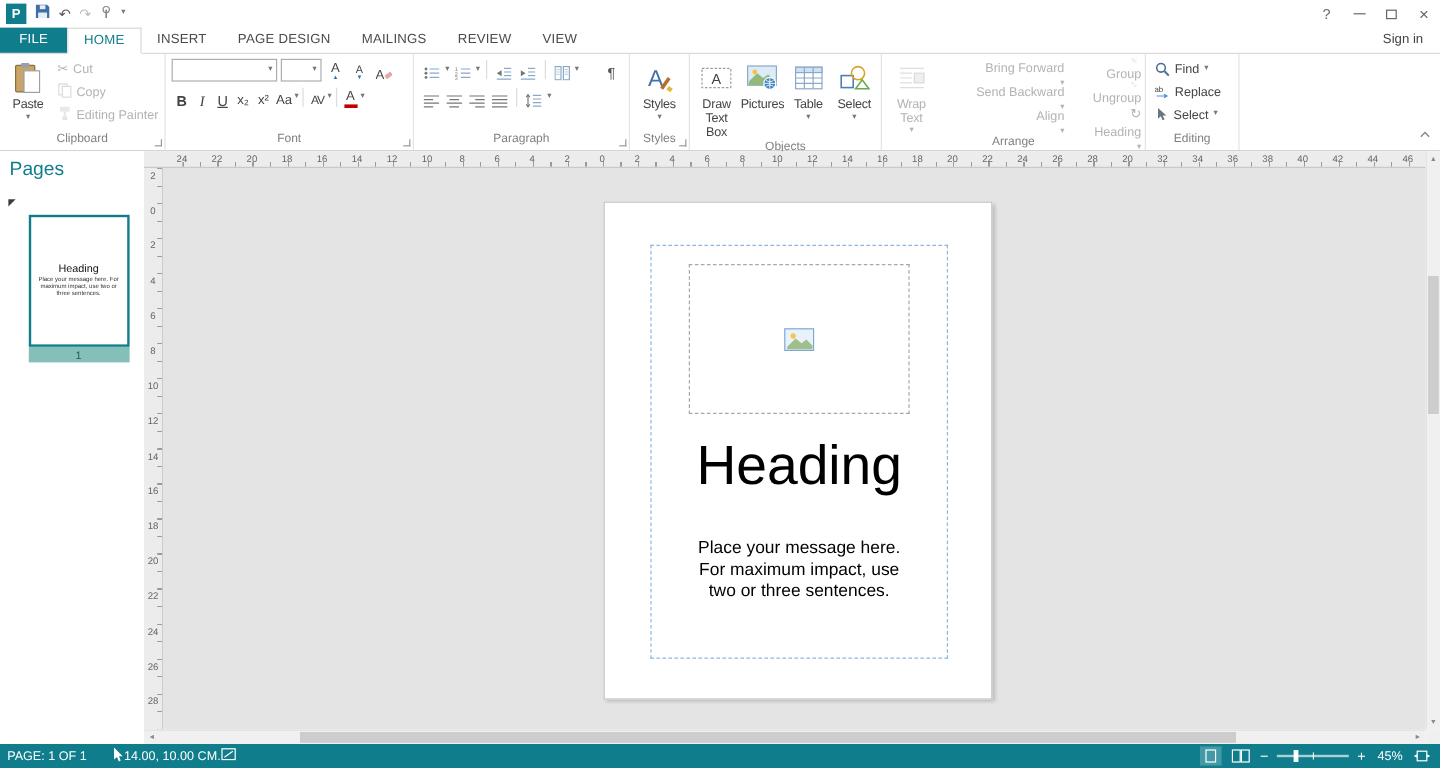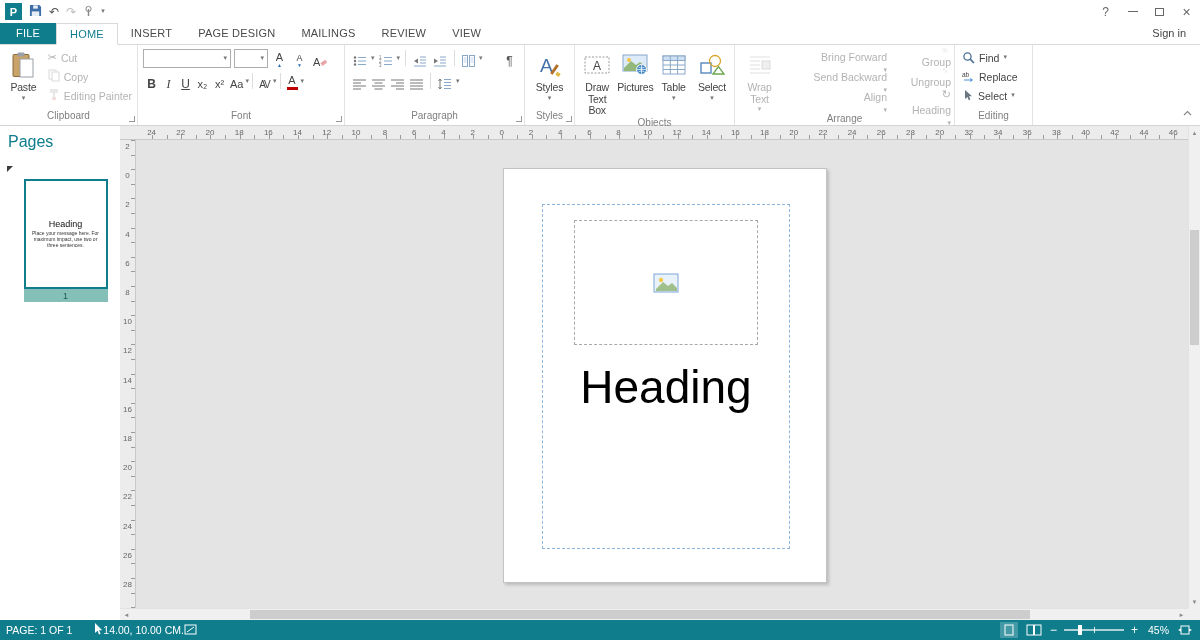--- a/index.html
+++ b/index.html
@@ -586,20 +586,23 @@
     <div class="page">
       <div class="frame">
         <div class="placeholder">
           <svg width="26" height="20" viewBox="0 0 26 20">
               <rect x="1" y="1" width="24" height="18" fill="#e9f1f9" stroke="#7da7d9"></rect>
               <circle cx="8" cy="7" r="2.2" fill="#f2c94c"></circle>
               <path d="M3 16 L10 9 L15 13 L19 10 L24 15 V18 H3 Z" fill="#9fc08b"></path>
             </svg>
         </div>
         <div class="doc-heading">Heading</div>
+        <div class="doc-body">Place your message here.
+For maximum impact, use
+two or three sentences.</div>
       </div>
     </div>
   </div>
 
   <div class="vscroll">
     <div class="sarrow">▲</div>
     <div class="vthumb"></div>
     <div class="sarrow bottom">▼</div>
   </div>
   <div class="hscroll">

